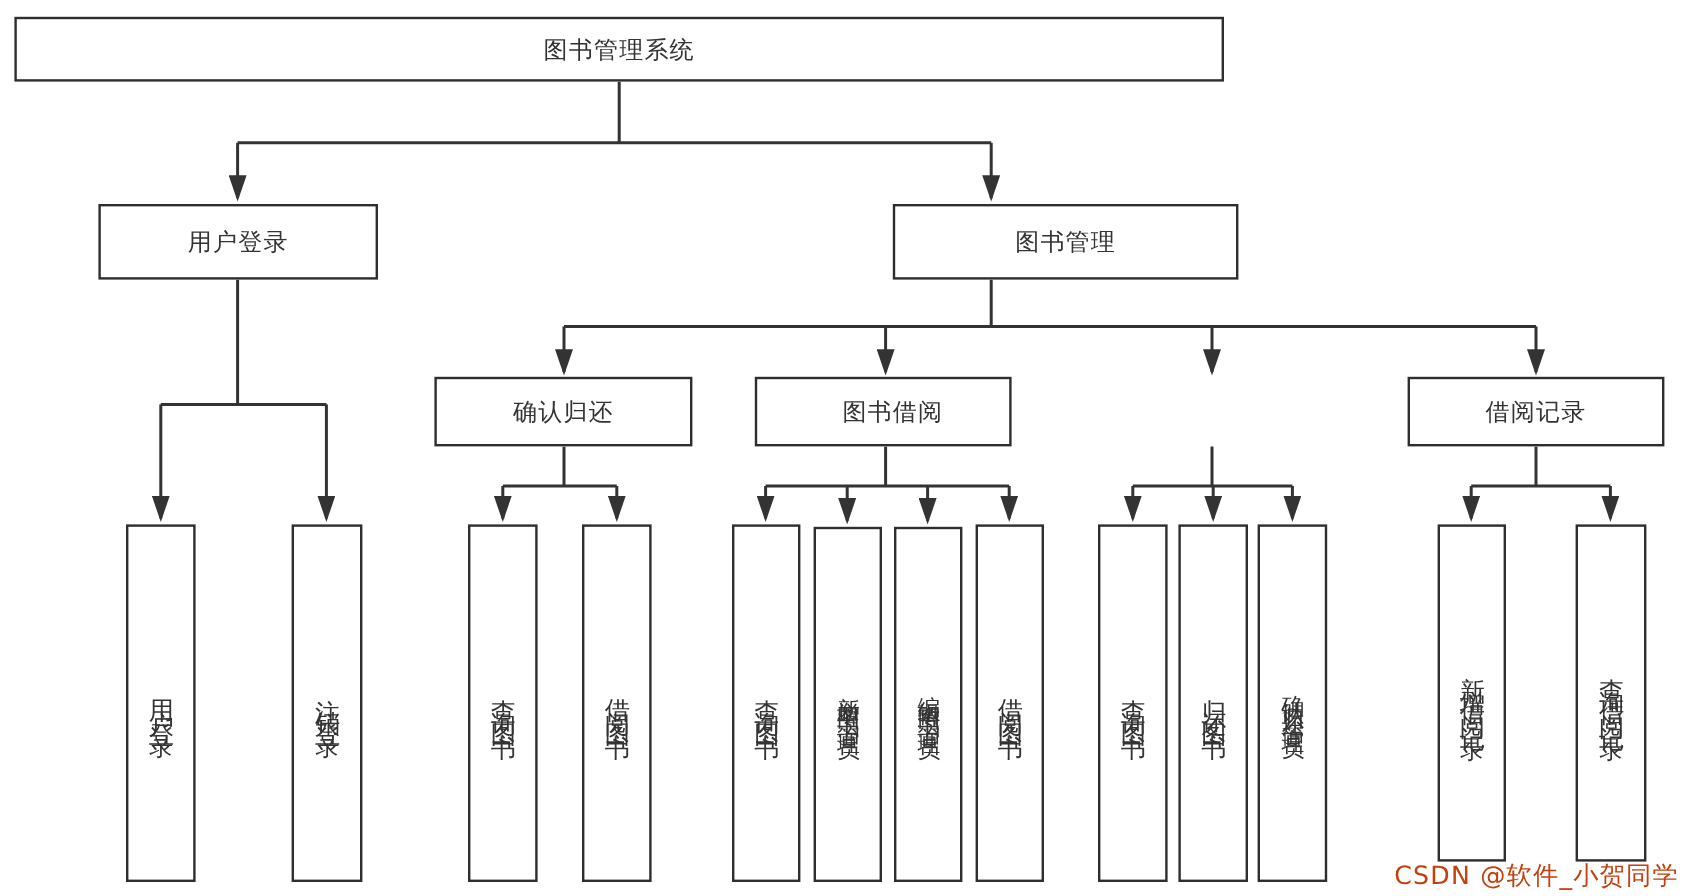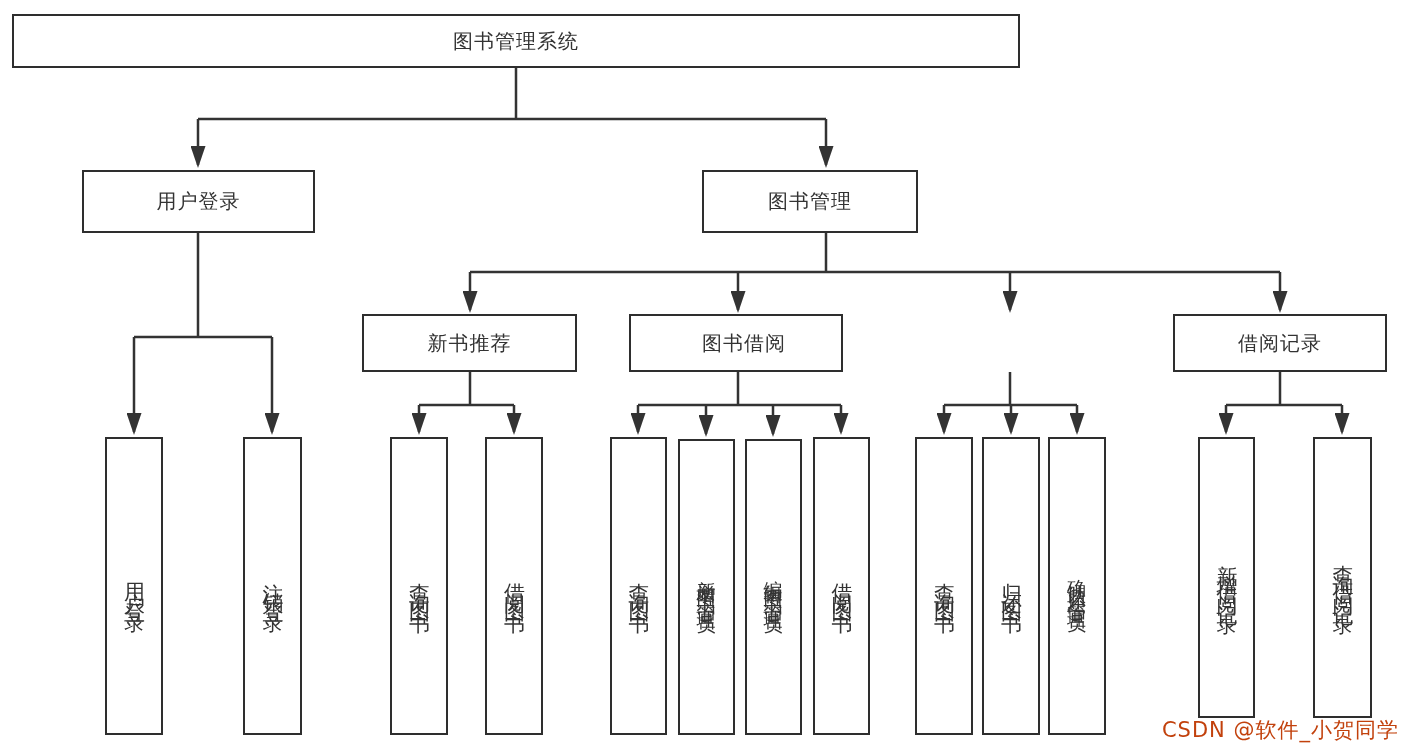--- a/index.html
+++ b/index.html
@@ -46,21 +46,21 @@
     letter-spacing: 10px;
     line-height: 1;
   }
   .v-node.long {
     font-size: 19px;
     letter-spacing: 5px;
   }
   
   #n-root   { left: 12px;   top: 14px;  width: 1008px; height: 54px; }
   #n-login  { left: 82px;   top: 170px; width: 233px;  height: 63px; }
-  #n-mgmt   { left: 702px;  top: 170px; width: 216px;  height: 63px; }
+  #n-mgmt   { left: 744px;  top: 170px; width: 288px;  height: 63px; }
   #n-l3-0   { left: 362px;  top: 314px; width: 215px;  height: 58px; }
   #n-l3-1   { left: 629px;  top: 314px; width: 214px;  height: 58px; padding-left: 16px; }
   #n-l3-2   { left: 903px;  top: 314px; width: 214px;  height: 58px; }
   #n-l3-3   { left: 1173px; top: 314px; width: 214px;  height: 58px; }
   #n-a1 { left: 105px;  top: 437px; width: 58px; height: 298px; }
   #n-a2 { left: 243px;  top: 437px; width: 59px; height: 298px; }
   #n-b1 { left: 390px;  top: 437px; width: 58px; height: 298px; }
   #n-b2 { left: 485px;  top: 437px; width: 58px; height: 298px; }
   #n-c1 { left: 610px;  top: 437px; width: 57px; height: 298px; }
   #n-c2 { left: 678px;  top: 439px; width: 57px; height: 296px; }
@@ -125,21 +125,21 @@
     <path class="ln" d="M1280,372 V405 M1226,405 H1342"></path>
     <path class="ar" d="M1226,405 V432"></path>
     <path class="ar" d="M1342,405 V432"></path>
   </svg>
 
   <div class="node h-node" id="n-root">图书管理系统</div>
 
   <div class="node h-node" id="n-login">用户登录</div>
   <div class="node h-node" id="n-mgmt">图书管理</div>
 
-  <div class="node h-node" id="n-l3-0">新书推荐</div>
+  <div class="node h-node" id="n-l3-0">确认归还</div>
   <div class="node h-node" id="n-l3-1">图书借阅</div>
   <div class="node h-node" id="n-l3-3">借阅记录</div>
 
   <div class="node v-node" id="n-a1">用户登录</div>
   <div class="node v-node" id="n-a2">注销登录</div>
 
   <div class="node v-node" id="n-b1">查询图书</div>
   <div class="node v-node" id="n-b2">借阅图书</div>
 
   <div class="node v-node" id="n-c1">查询图书</div>

